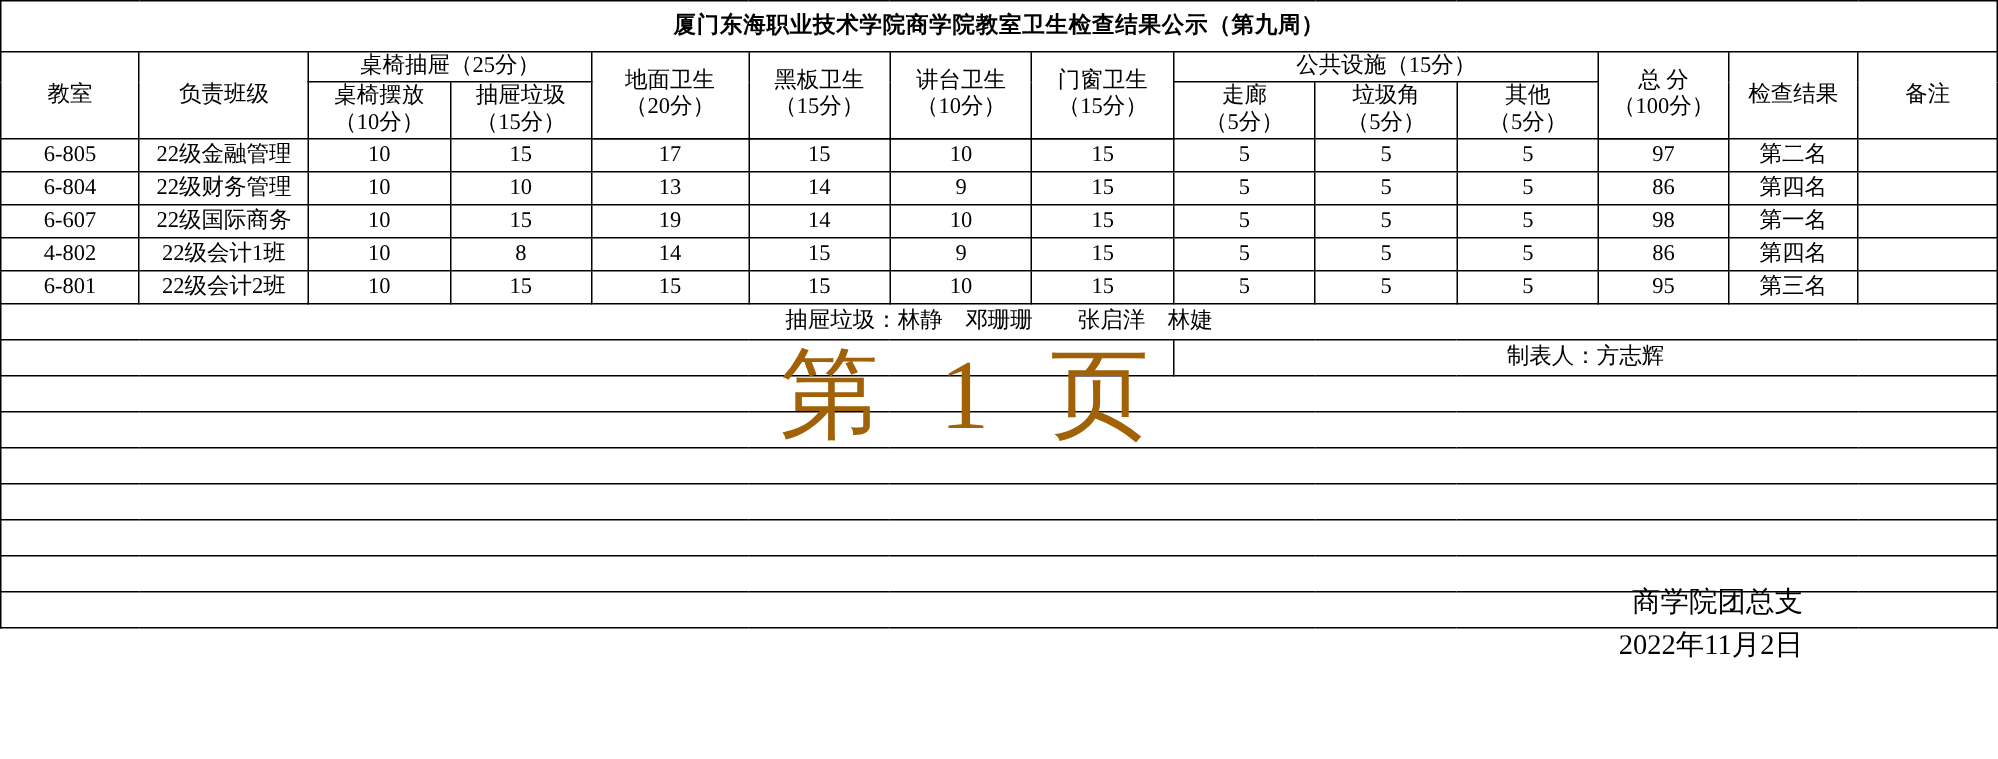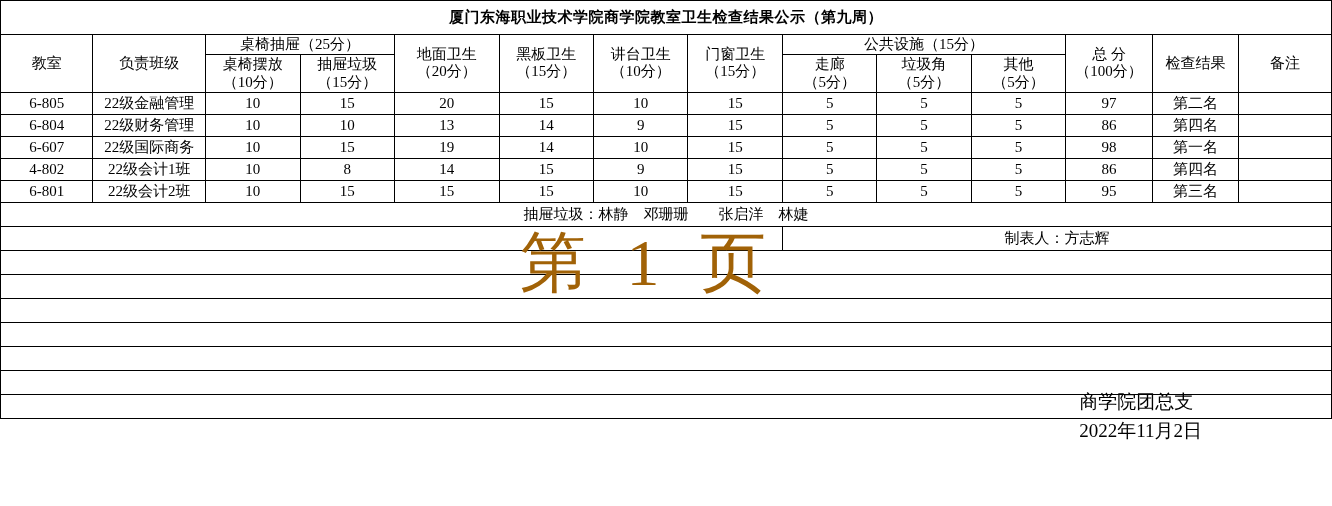--- a/index.html
+++ b/index.html
@@ -62,21 +62,21 @@
     font-size: 15px;
     height: 24px;
   }
   .blank-row td {
     height: 24px;
   }
   .sign-block {
     position: absolute;
     right: 130px;
     top: 388px;
-    text-align: left;
+    text-align: right;
     font-size: 19px;
     line-height: 1.5;
     pointer-events: none;
   }
   .watermark {
     position: absolute;
     left: 520px;
     top: 218px;
     font-size: 66px;
     color: #a16207;
@@ -177,21 +177,21 @@
 
     <tr>
       
     </tr>
 
     <tr class="row-data">
       <td>6-805</td>
       <td>22级金融管理</td>
       <td>10</td>
       <td>15</td>
-      <td>20</td>
+      <td>17</td>
       <td>15</td>
       <td>10</td>
       <td>15</td>
       <td>5</td>
       <td>5</td>
       <td>5</td>
       <td>97</td>
       <td>第二名</td>
       <td></td>
     </tr>

